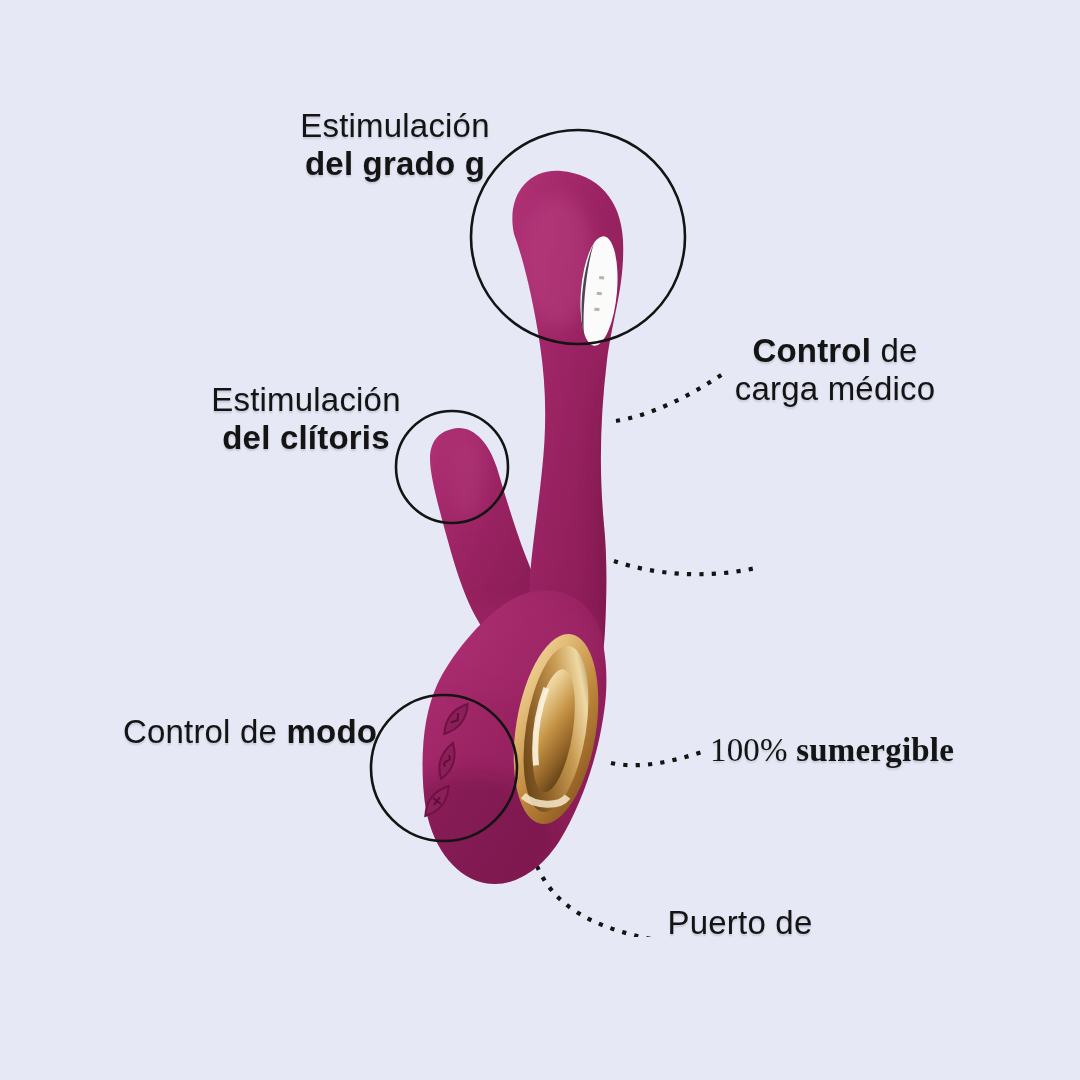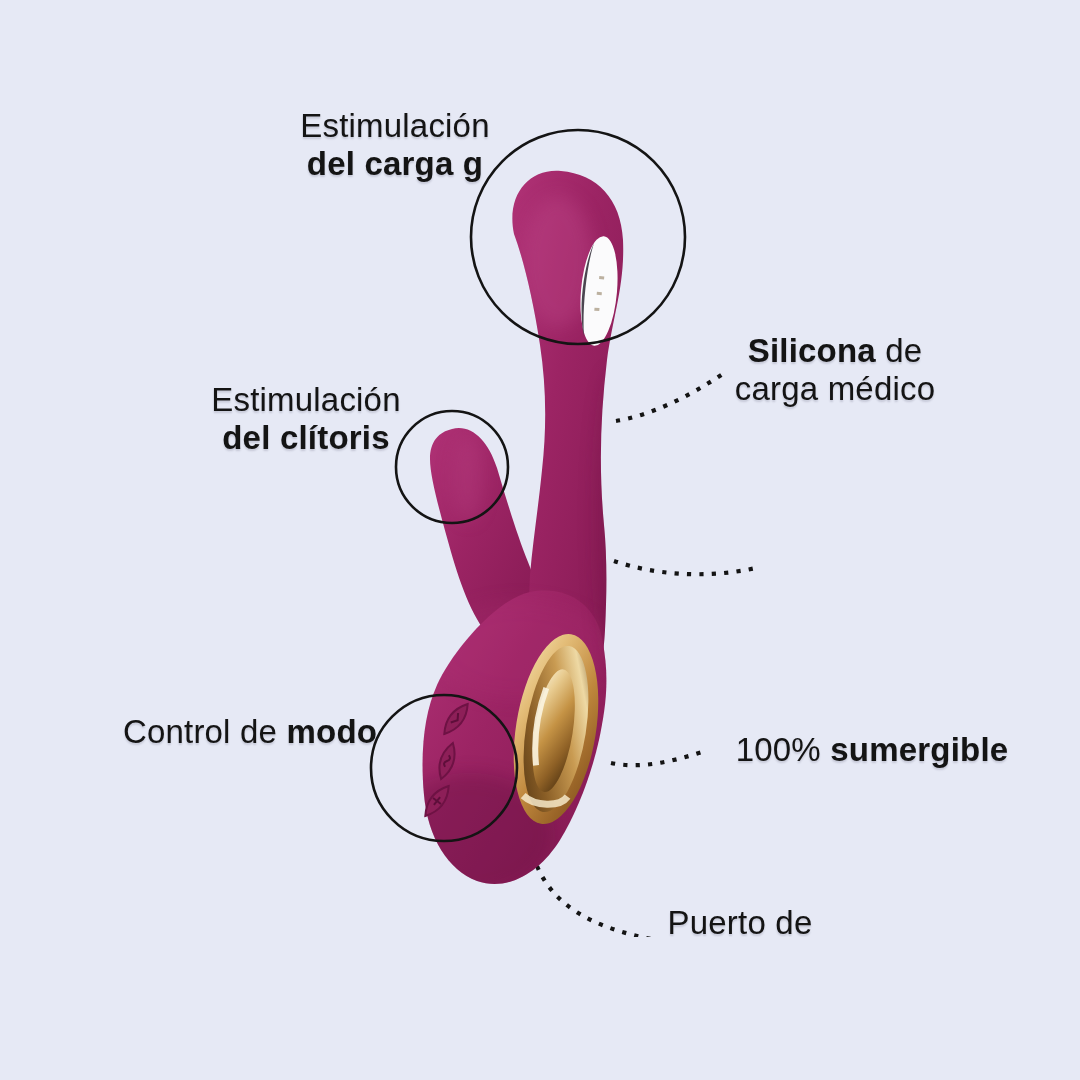--- a/index.html
+++ b/index.html
@@ -106,39 +106,39 @@
     </g>
   </g>
 
   <circle cx="578" cy="237" r="107" fill="none" stroke="#141414" stroke-width="2.6"></circle>
   <circle cx="452" cy="467" r="56" fill="none" stroke="#141414" stroke-width="2.6"></circle>
   <circle cx="444" cy="768" r="73" fill="none" stroke="#141414" stroke-width="2.6"></circle>
 </svg>
 
 <div class="label" style="left:235px;top:107px;">
   <div class="ln"><span>Estimulación</span></div>
-  <div class="ln b"><span>del carga g</span></div>
+  <div class="ln b"><span>del grado g</span></div>
 </div>
 
 <div class="label" style="left:146px;top:381px;">
   <div class="ln"><span>Estimulación</span></div>
   <div class="ln b"><span>del clítoris</span></div>
 </div>
 
 <div class="label" style="left:90px;top:694px;margin-top:19px;">
   <div class="ln"><span>Control de </span><span class="b">modo</span></div>
 </div>
 
 <div class="label" style="left:675px;top:332px;">
-  <div class="ln"><span class="b">Silicona</span><span> de</span></div>
+  <div class="ln"><span class="b">Control</span><span> de</span></div>
   <div class="ln"><span>carga médico</span></div>
 </div>
 
 
-<div class="label" style="left:712px;top:731px;">
+<div class="label" style="left:672px;top:731px;font-family:Liberation Serif, serif;">
   <div class="ln"><span>100% </span><span class="b">sumergible</span></div>
 </div>
 
 <div class="label" style="left:580px;top:904px;">
   <div class="ln"><span>Puerto de</span></div>
   <div class="ln b"><span>carga</span></div>
 </div>
 
 </div>
 

